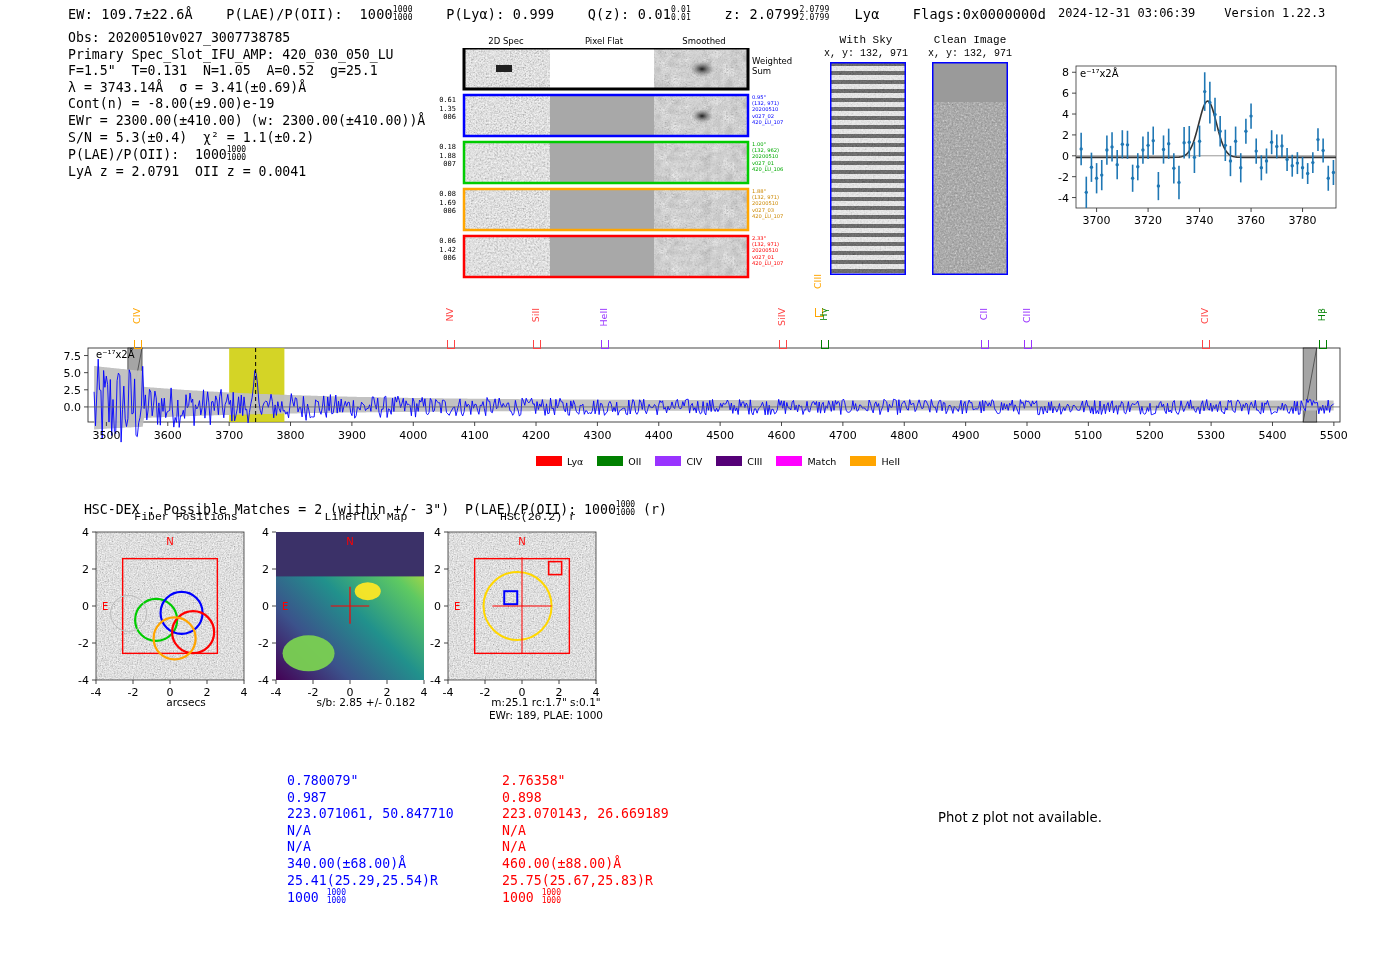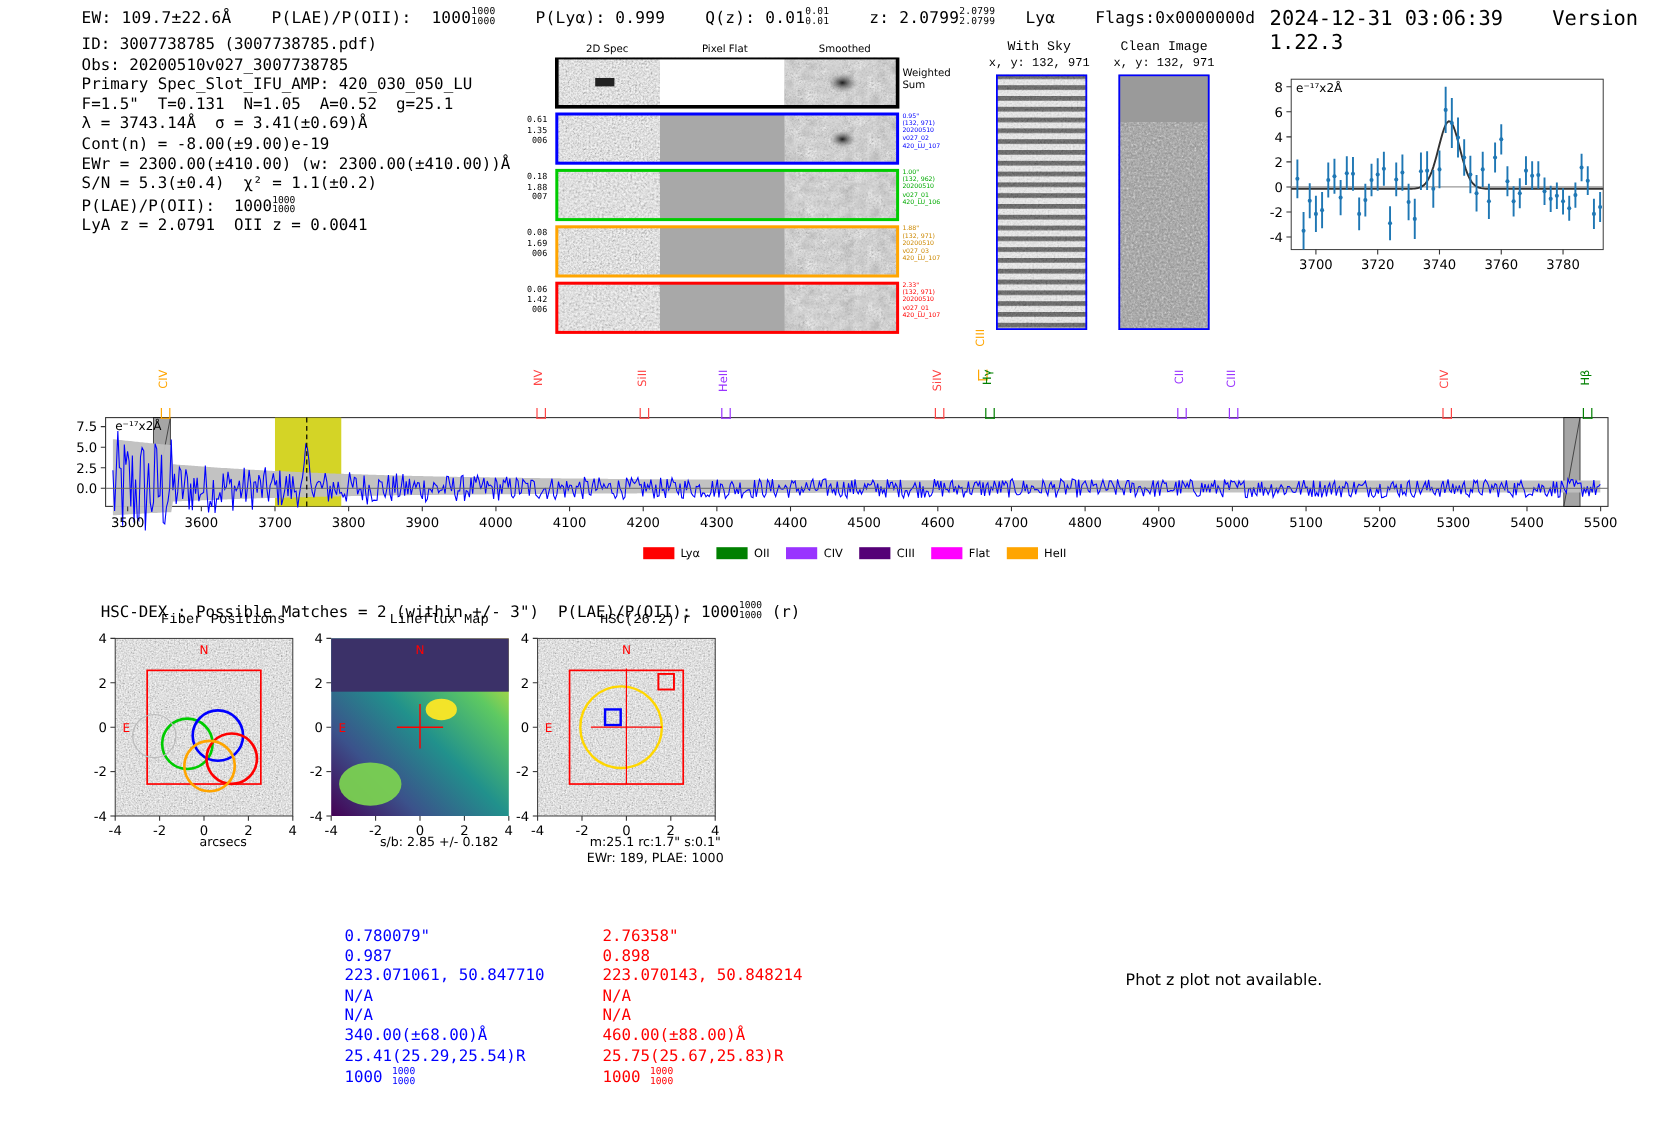--- a/index.html
+++ b/index.html
@@ -5,21 +5,21 @@
   html,body{margin:0;padding:0;background:#fff;}
   body{width:1400px;height:953px;position:relative;
        font-family:"DejaVu Sans Mono","Liberation Mono",monospace;
        color:#000;overflow:hidden;}
   .abs{position:absolute;}
   .mono{font-family:"DejaVu Sans Mono","Liberation Mono",monospace;}
   .sans{font-family:"DejaVu Sans","Liberation Sans",sans-serif;}
 
   
   #hdr-line{left:68px;top:6px;font-size:13.5px;letter-spacing:.2px;}
-  #hdr-right{left:1058px;top:6px;font-size:17px;}
+  #hdr-right{left:1058px;top:6px;font-size:12px;}
   sub.frac{display:inline-block;vertical-align:-0.15em;font-size:8px;line-height:8px;text-align:center;}
   sub.frac span{display:block;}
 
   
   #info{left:68px;top:30px;font-size:13.2px;line-height:16.6px;}
   #info div{white-space:pre;}
 
   
   .strip-title{font-size:8.5px;text-align:center;}
   .sidelbl{font-size:5.2px;line-height:6.2px;white-space:pre;}
@@ -74,21 +74,20 @@
   <span>Flags:0x0000000d</span>
 </div>
 <div class="abs mono" id="hdr-right">
   <span>2024-12-31 03:06:39</span>
   <span>&nbsp;&nbsp;</span>
   <span>Version 1.22.3</span>
 </div>
 
 
 <div class="abs mono" id="info">
-  <div>ID: 3007738785 (3007738785.pdf)</div>
   <div>Obs: 20200510v027_3007738785</div>
   <div>Primary Spec_Slot_IFU_AMP: 420_030_050_LU</div>
   <div>F=1.5"  T=0.131  N=1.05  A=0.52  g=25.1</div>
   <div>λ = 3743.14Å  σ = 3.41(±0.69)Å</div>
   <div>Cont(n) = -8.00(±9.00)e-19</div>
   <div>EWr = 2300.00(±410.00) (w: 2300.00(±410.00))Å</div>
   <div>S/N = 5.3(±0.4)  χ² = 1.1(±0.2)</div>
   <div><span>P(LAE)/P(OII):  1000</span><sub class="frac"><span>1000</span><span>1000</span></sub></div>
   <div>LyA z = 2.0791  OII z = 0.0041</div>
 </div>
@@ -466,21 +465,21 @@
         <span class="legend-sw" style="background: rgb(0, 128, 0);"></span>
         <span>OII</span>
       </span><span class="legend-item">
         <span class="legend-sw" style="background: rgb(153, 51, 255);"></span>
         <span>CIV</span>
       </span><span class="legend-item">
         <span class="legend-sw" style="background: rgb(85, 0, 119);"></span>
         <span>CIII</span>
       </span><span class="legend-item">
         <span class="legend-sw" style="background: rgb(255, 0, 255);"></span>
-        <span>Flat</span>
+        <span>Match</span>
       </span><span class="legend-item">
         <span class="legend-sw" style="background: rgb(255, 165, 0);"></span>
         <span>HeII</span>
       </span></div>
 </div>
 
 
 <div class="abs mono" id="dexhdr">
   <span>HSC-DEX : Possible Matches = 2 (within +/- 3")  P(LAE)/P(OII): 1000</span><sub class="frac"><span>1000</span><span>1000</span></sub><span>&nbsp;</span><span>(r)</span>
 </div>
@@ -603,18 +602,18 @@
 
   <div class="abs sans subcap" style="left:216px;top:186px;width:180px;white-space:pre;">s/b: 2.85 +/- 0.182</div>
   <div class="abs sans subcap" style="left:386px;top:186px;width:200px;white-space:pre;">m:25.1 rc:1.7" s:0.1"
 EWr: 189, PLAE: 1000</div>
   <div class="abs sans subcap" style="left:36px;top:186px;width:180px;">arcsecs</div>
 </div>
 
 
 <div class="abs mono" id="tbl" style="width:700px;height:140px;">
   <div class="col c1" id="tblc1"><div>0.780079"</div><div>0.987</div><div>223.071061, 50.847710</div><div>N/A</div><div>N/A</div><div>340.00(±68.00)Å</div><div>25.41(25.29,25.54)R</div><div><span>1000 </span><sub class="frac"><span>1000</span><span>1000</span></sub></div></div>
-  <div class="col c2" id="tblc2"><div>2.76358"</div><div>0.898</div><div>223.070143, 50.848214</div><div>N/A</div><div>N/A</div><div>460.00(±88.00)Å</div><div>25.75(25.67,25.83)R</div><div><span>1000 </span><sub class="frac"><span>1000</span><span>1000</span></sub></div></div>
+  <div class="col c2" id="tblc2"><div>2.76358"</div><div>0.898</div><div>223.070143, 26.669189</div><div>N/A</div><div>N/A</div><div>460.00(±88.00)Å</div><div>25.75(25.67,25.83)R</div><div><span>1000 </span><sub class="frac"><span>1000</span><span>1000</span></sub></div></div>
 </div>
 <div class="abs" id="photoznote">Phot z plot not available.</div>
 
 
 
 
 </body></html>

